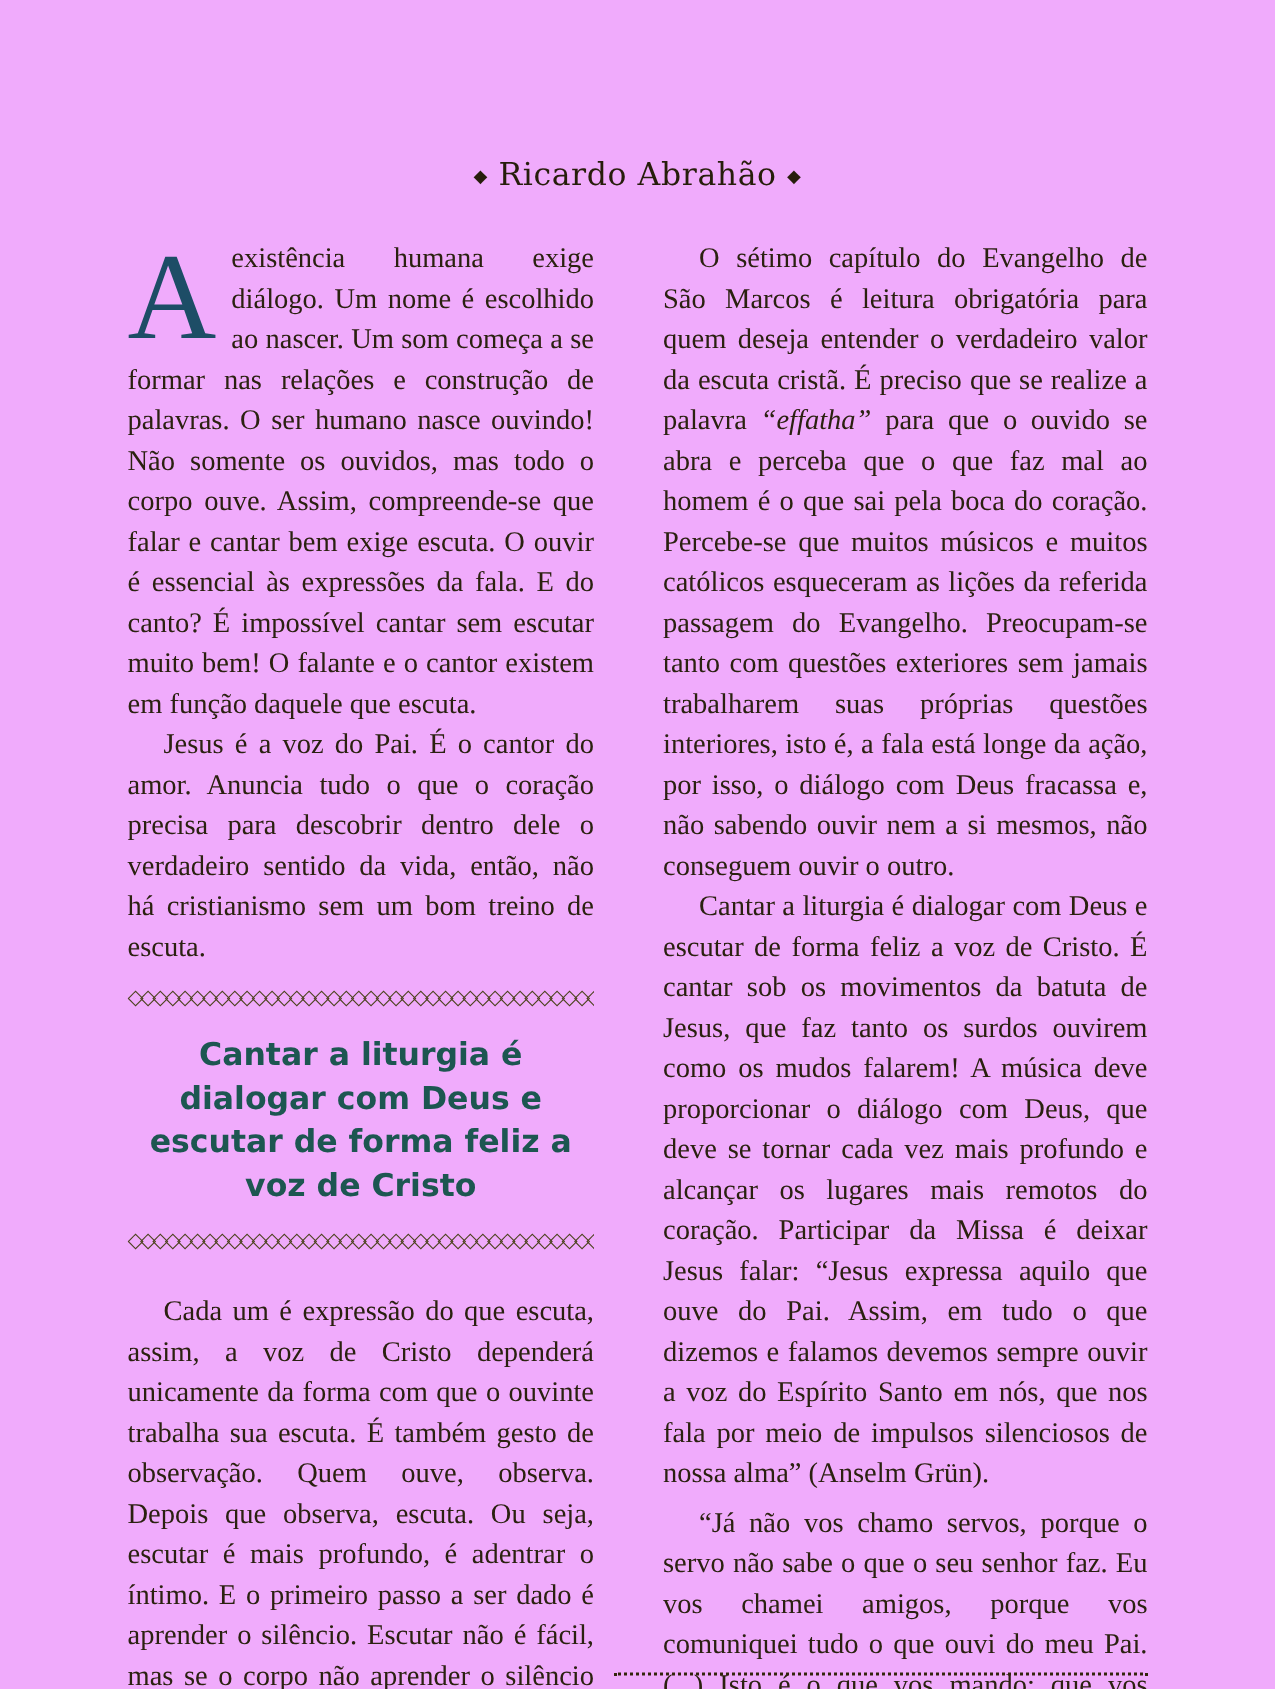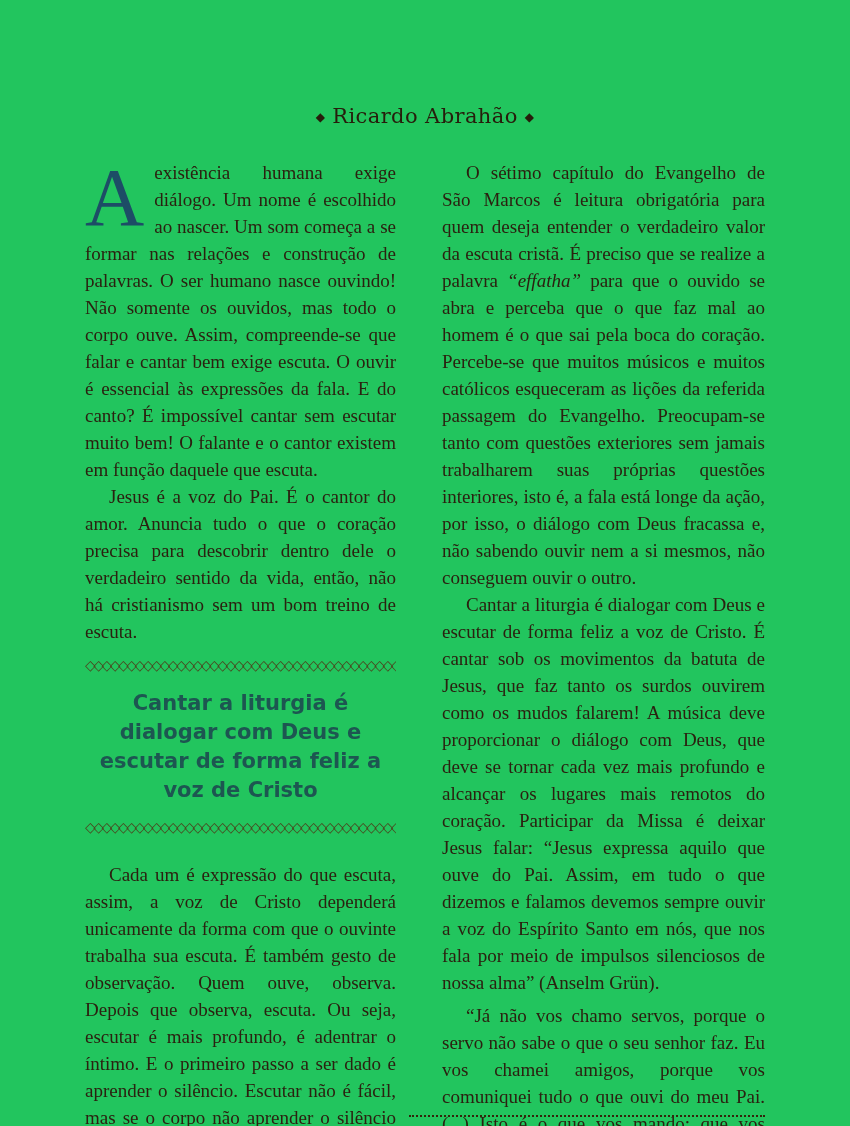--- a/index.html
+++ b/index.html
@@ -1,21 +1,21 @@
 <!DOCTYPE html>
 <html><head>
 <meta charset="utf-8">
 <style>
   * { margin: 0; padding: 0; box-sizing: border-box; }
   html, body { background: #eda403; }
   .page {
     position: relative;
     width: 850px;
     height: 1126px;
-    background: #22c55e;
+    background: #f0abfc;
     overflow: hidden;
     font-family: "Liberation Serif", serif;
     color: #2b2110;
   }
   
   .byline {
     margin-top: 104px;
     text-align: center;
     font-family: "DejaVu Serif", serif;
     font-size: 21px;

